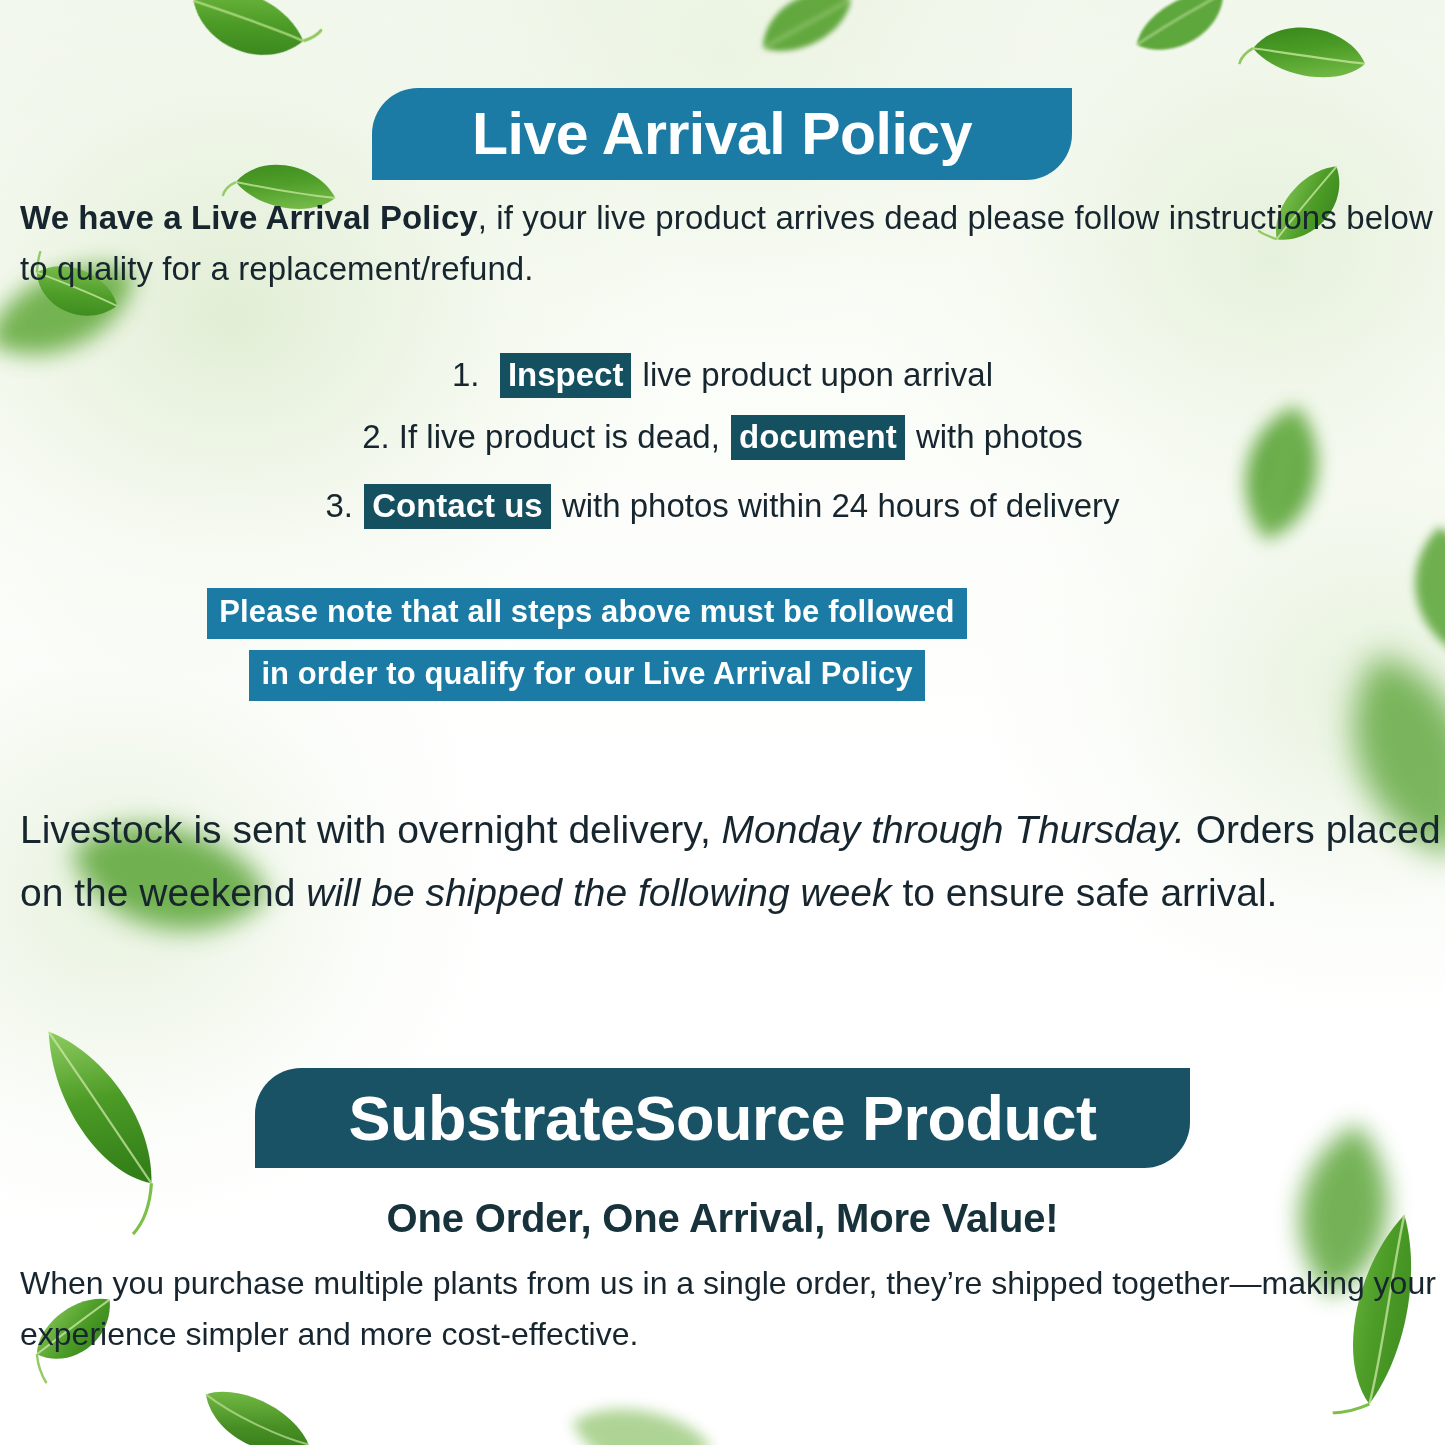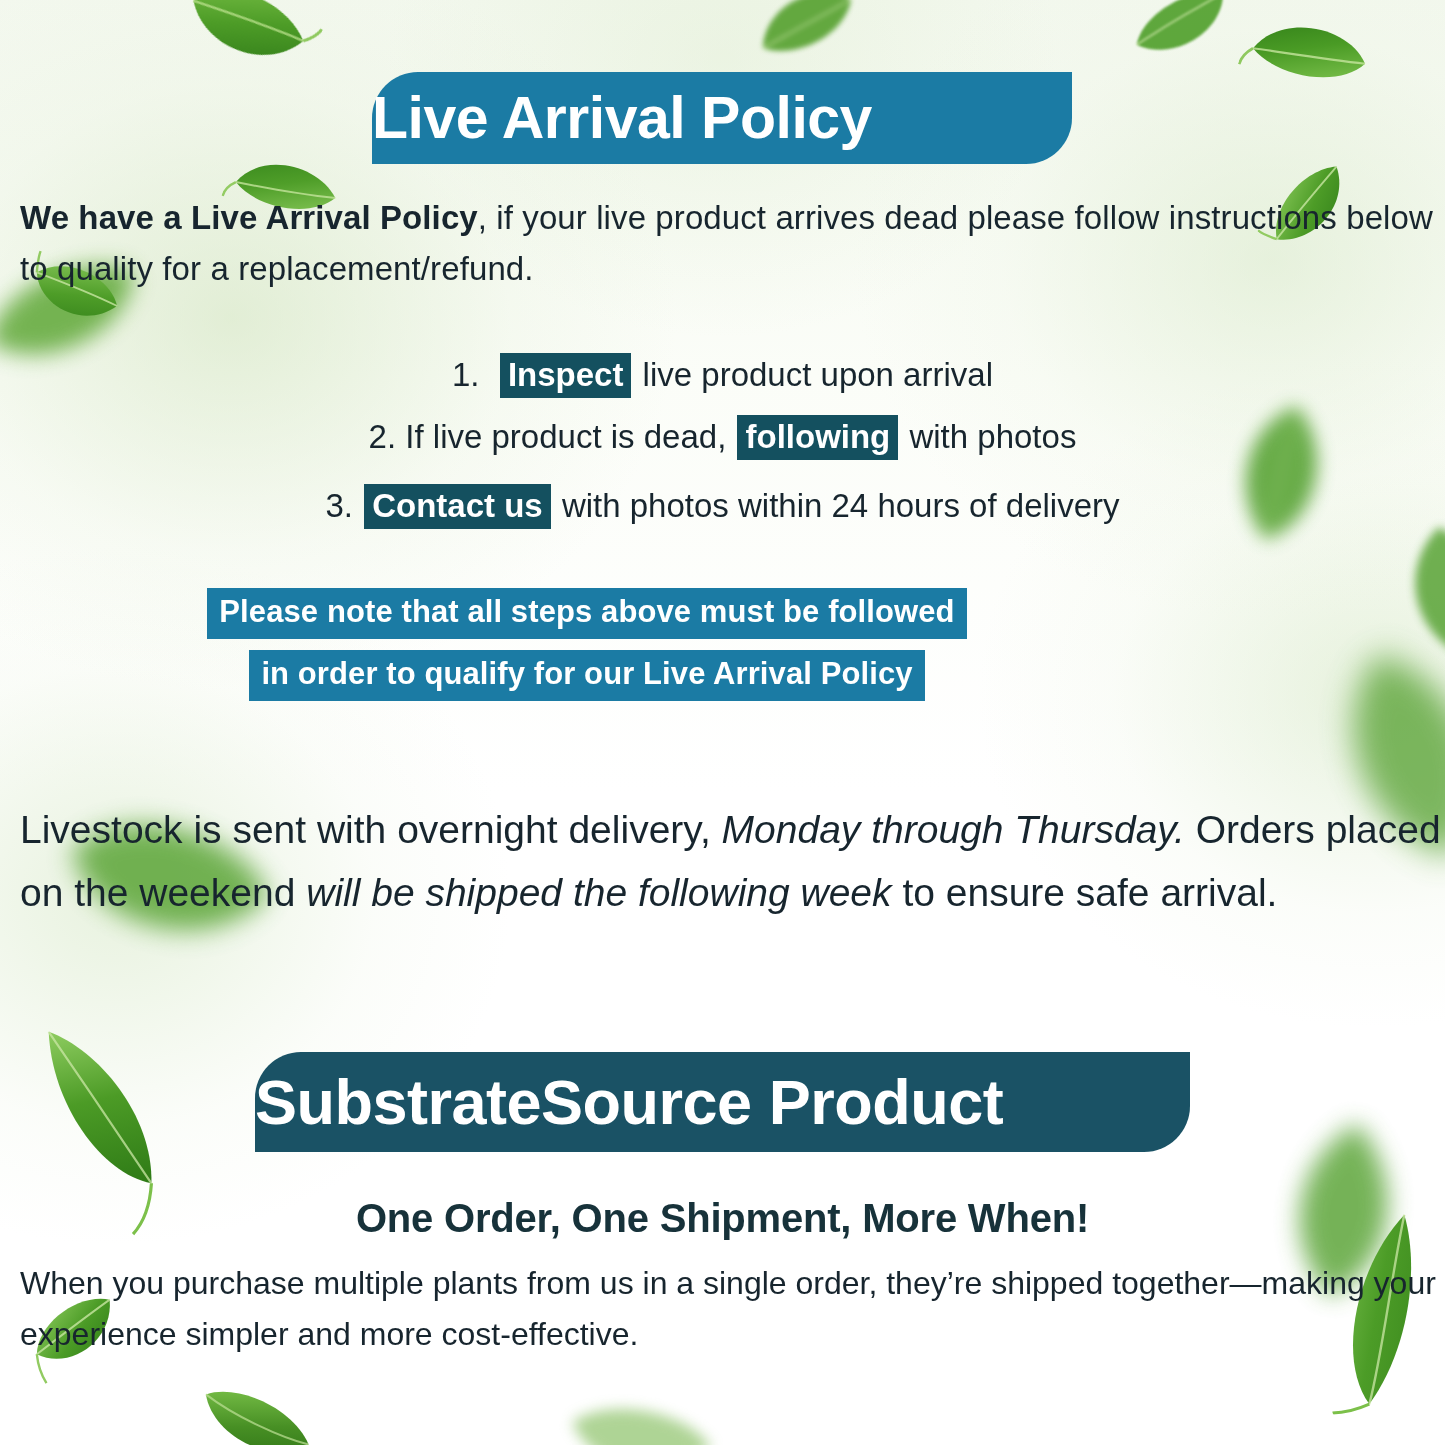--- a/index.html
+++ b/index.html
@@ -45,22 +45,24 @@
     position: relative;
     z-index: 5;
     width: 1445px;
     height: 1445px;
   }
 
   .banner {
     position: absolute;
     display: flex;
     align-items: center;
+    justify-content: center;
     border-radius: 46px 0 46px 0;
     box-sizing: border-box;
+    margin-top: 16px;
   }
   .banner-text {
     color: #ffffff;
     font-weight: bold;
     letter-spacing: -0.5px;
     white-space: nowrap;
     line-height: 1;
   }
 
   #banner-arrival {
@@ -380,21 +382,21 @@
 
       <div class="step" id="step-1">
         <span>1.</span>&nbsp;
         <span class="hl">Inspect</span>
         <span>live product upon arrival</span>
       </div>
 
       <div class="step" id="step-2">
         <span>2.</span>
         <span>If live product is dead,</span>
-        <span class="hl">following</span>
+        <span class="hl">document</span>
         <span>with photos</span>
       </div>
 
       <div class="step" id="step-3">
         <span>3.</span>
         <span class="hl">Contact us</span>
         <span>with photos within 24 hours of delivery</span>
       </div>
 
     </div>
@@ -407,18 +409,18 @@
     </div>
 
     <div class="para" id="ship-note">
       <span>Livestock is sent with overnight delivery, </span><span class="it">Monday through Thursday.</span><span> Orders placed on the weekend </span><span class="it">will be shipped the following week</span><span> to ensure safe arrival.</span>
     </div>
 
     <div class="banner" id="banner-substrate">
       <span class="banner-text">SubstrateSource Product</span>
     </div>
 
-    <div id="value-head">One Order, One Shipment, More When!</div>
+    <div id="value-head">One Order, One Arrival, More Value!</div>
     <div class="para" id="value-body">When you purchase multiple plants from us in a single order, they’re shipped together—making your experience simpler and more cost-effective.</div>
 
   </div>
 
 </div>
 
 </body></html>

